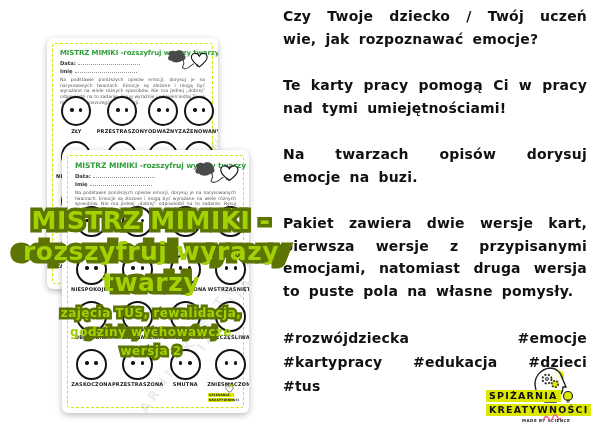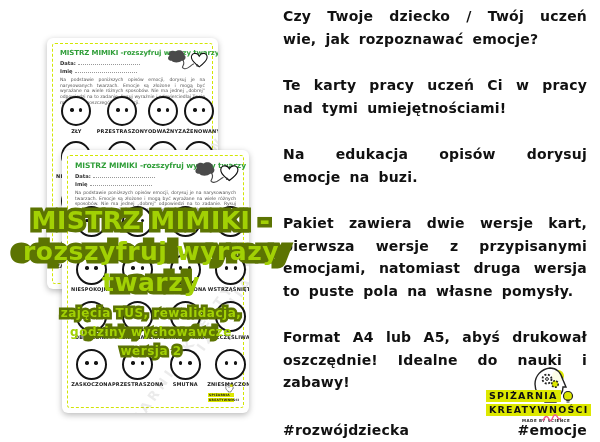--- a/index.html
+++ b/index.html
@@ -371,24 +371,23 @@
     <div class="ol big" data-text="MISTRZ MIMIKI -">MISTRZ MIMIKI -</div>
     <div class="ol big" data-text="rozszyfruj wyrazy">odpowiedzi wyrazy</div>
     <div class="ol big" data-text="twarzy">nauki</div>
     <div class="ol sub gap" data-text="zajęcia TUS, rewalidacja,">zajęcia TUS, rewalidacja,</div>
     <div class="ol sub" data-text="godziny wychowawcze">godziny rozszyfruj</div>
     <div class="ol sub" data-text="wersja 2">wersja 8</div>
   </div>
 
   <div class="desc">
     <p>Czy Twoje dziecko / Twój uczeń wie, jak rozpoznawać emocje?</p>
-    <p>Te karty pracy uczeń Ci w pracy nad tymi umiejętnościami!</p>
-    <p>Na edukacja opisów dorysuj emocje na buzi.</p>
+    <p>Te karty pracy pomogą Ci w pracy nad tymi umiejętnościami!</p>
+    <p>Na twarzach opisów dorysuj emocje na buzi.</p>
     <p>Pakiet zawiera dwie wersje kart, pierwsza wersje z przypisanymi emocjami, natomiast druga wersja to puste pola na własne pomysły.</p>
-    <p>Format A4 lub A5, abyś drukował oszczędnie! Idealne do nauki i zabawy!</p>
     <p class="tags">#rozwójdziecka #emocje #kartypracy #edukacja #dzieci #tus</p>
   </div>
 
   <div class="logo">
     <svg class="logo-icon" width="44" height="40" viewBox="0 0 44 40">
       <circle cx="26" cy="10" r="6" fill="#dde800"></circle>
       <path d="M18,2 C9,3 3,10 3,18 C3,25 7,30 13,32 L13,36 L24,36 L24,32 C28,30 31,26 31,21 L34,21 L31,14 C29,7 25,2 18,2 Z" stroke="#222" stroke-width="1.4" fill="rgba(255,255,255,0.9)"></path>
       <circle cx="15" cy="13" r="4.5" fill="none" stroke="#222" stroke-width="1.8" stroke-dasharray="2,1.6"></circle>
       <circle cx="15" cy="13" r="1.4" fill="none" stroke="#222" stroke-width="1"></circle>
       <circle cx="23" cy="18" r="3.2" fill="#dde800" stroke="#222" stroke-width="1.6" stroke-dasharray="1.8,1.4"></circle>

